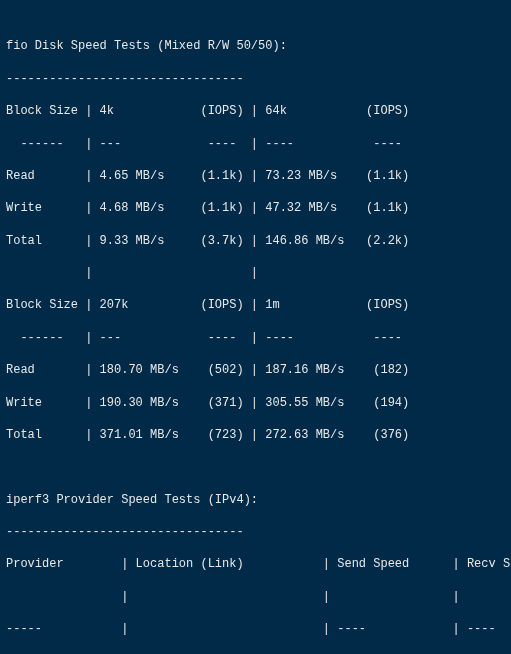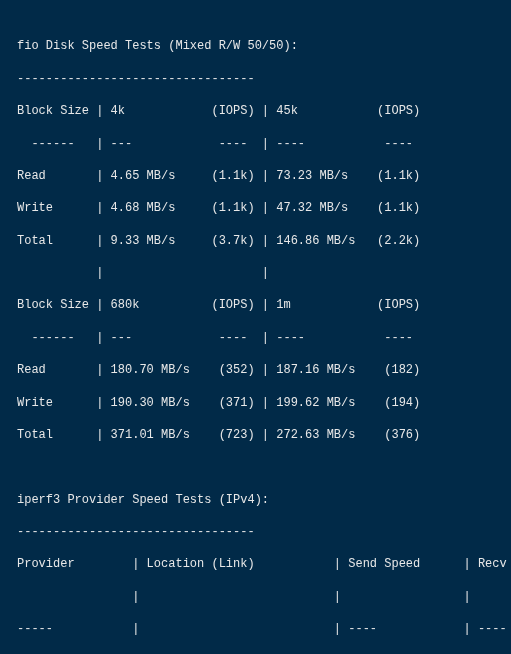--- a/index.html
+++ b/index.html
@@ -8,37 +8,37 @@
     background: #012a48;
     color: #e8e8e8;
     font-family: Consolas, 'Courier New', monospace;
     font-size: 12px;
     line-height: 1.35;
     white-space: pre;
     width: 511px;
     box-sizing: border-box;
     overflow: hidden;
   }
-  .line { display: block; margin-left: 11px; }
+  .line { display: block; }
 </style>
 </head>
 <body>
 
 <span class="line">fio Disk Speed Tests (Mixed R/W 50/50):</span>
 <span class="line">---------------------------------</span>
-<span class="line">Block Size | 4k            (IOPS) | 45k           (IOPS)</span>
+<span class="line">Block Size | 4k            (IOPS) | 64k           (IOPS)</span>
 <span class="line">  ------   | ---            ----  | ----           ---- </span>
 <span class="line">Read       | 4.65 MB/s     (1.1k) | 73.23 MB/s    (1.1k)</span>
 <span class="line">Write      | 4.68 MB/s     (1.1k) | 47.32 MB/s    (1.1k)</span>
 <span class="line">Total      | 9.33 MB/s     (3.7k) | 146.86 MB/s   (2.2k)</span>
 <span class="line">           |                      |                     </span>
-<span class="line">Block Size | 680k          (IOPS) | 1m            (IOPS)</span>
+<span class="line">Block Size | 207k          (IOPS) | 1m            (IOPS)</span>
 <span class="line">  ------   | ---            ----  | ----           ---- </span>
-<span class="line">Read       | 180.70 MB/s    (352) | 187.16 MB/s    (182)</span>
-<span class="line">Write      | 190.30 MB/s    (371) | 199.62 MB/s    (194)</span>
+<span class="line">Read       | 180.70 MB/s    (502) | 187.16 MB/s    (182)</span>
+<span class="line">Write      | 190.30 MB/s    (371) | 305.55 MB/s    (194)</span>
 <span class="line">Total      | 371.01 MB/s    (723) | 272.63 MB/s    (376)</span>
 <span class="line"> </span>
 <span class="line">iperf3 Provider Speed Tests (IPv4):</span>
 <span class="line">---------------------------------</span>
 <span class="line">Provider        | Location (Link)           | Send Speed      | Recv Spee</span>
 <span class="line">                |                           |                 |          </span>
 <span class="line">-----           |                           | ----            | ----     </span>
 <span class="line">Clouvider       | London, UK (10G)          | 51.9 Mbits/sec  | 45.2 Mbit</span>
 
 

